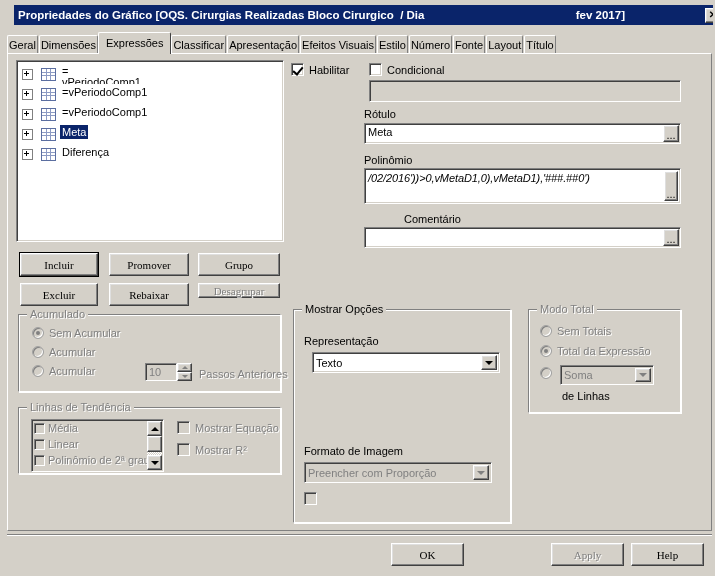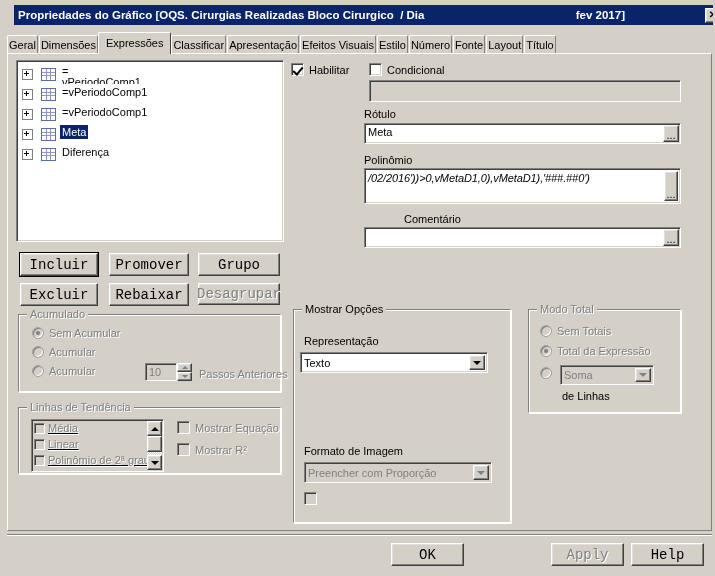--- a/index.html
+++ b/index.html
@@ -177,22 +177,22 @@
     line-height: 11px;
     overflow: hidden;
     max-height: 18px;
   }
   
   .btn {
     background: #d4d0c8;
     border: 1px solid;
     border-color: #ffffff #404040 #404040 #ffffff;
     box-shadow: inset -1px -1px 0 #808080, inset 1px 1px 0 #dfdfdf;
-    font-family: Liberation Mono, monospace;
-    font-size: 14px;
+    font-family: Liberation Serif, serif;
+    font-size: 11px;
     color: #000000;
     display: flex; align-items: center; justify-content: center;
     box-sizing: border-box;
     cursor: default;
     position: absolute;
   }
   .btn.default {
     box-shadow: inset -1px -1px 0 #808080, inset 1px 1px 0 #dfdfdf, 0 0 0 1px #000000;
   }
   .btn.disabled { color: #808080; text-shadow: 1px 1px 0 #ffffff; }
@@ -365,21 +365,20 @@
     border: 1px solid;
     border-color: #808080 #ffffff #ffffff #808080;
     box-shadow: inset 1px 1px 0 #404040, inset -1px -1px 0 #d4d0c8;
     box-sizing: border-box;
     overflow: hidden;
   }
   .trend-row {
     display: flex; align-items: center;
     height: 16px;
     padding-left: 2px;
-    text-decoration: underline;
   }
   .trend-cb {
     width: 11px; height: 11px;
     background: #d4d0c8;
     border: 1px solid;
     border-color: #808080 #ffffff #ffffff #808080;
     box-shadow: inset 1px 1px 0 #404040, inset -1px -1px 0 #d4d0c8;
     box-sizing: border-box;
     flex: 0 0 auto;
   }
@@ -554,21 +553,21 @@
         <div class="tree-label">Diferença</div>
       </div>
     </div>
   </div>
 
   <div class="btn default" style="left:18px; top:251px; width:78px; height:23px;">Incluir</div>
   <div class="btn" style="left:107px; top:251px; width:80px; height:23px;">Promover</div>
   <div class="btn" style="left:196px; top:251px; width:82px; height:23px;">Grupo</div>
   <div class="btn" style="left:18px; top:281px; width:78px; height:23px;">Excluir</div>
   <div class="btn" style="left:107px; top:281px; width:80px; height:23px;">Rebaixar</div>
-  <div class="btn disabled" style="left:196px; top:281px; width:82px; height:22px;">Desagrupar</div>
+  <div class="btn disabled" style="left:196px; top:281px; width:82px; height:15px;">Desagrupar</div>
 
   <div class="row" style="position:absolute; left:289px; top:61px;">
     <div class="cbox checked"></div>
     <span class="lbl">Habilitar</span>
   </div>
   <div class="row" style="position:absolute; left:367px; top:61px;">
     <div class="cbox"></div>
     <span class="lbl">Condicional</span>
   </div>
 
@@ -650,21 +649,21 @@
     </div>
     <div class="row" style="position:absolute; left:158px; top:35px;">
       <div class="cbox disabled"></div>
       <span class="lbl dis">Mostrar R²</span>
     </div>
   </div>
 
   <div class="group" style="left:291px; top:307px; width:218px; height:214px;">
     <span class="glabel">Mostrar Opções</span>
     <span class="static-label" style="left:10px; top:25px;">Representação</span>
-    <div class="combo" style="left:6px; top:42px; width:188px; height:21px;align-items:center;">
+    <div class="combo" style="left:18px; top:42px; width:188px; height:21px;align-items:center;">
       <span>Texto</span>
       <div class="arrowbtn">
           <div class="arrow-d"></div>
         </div>
     </div>
     <span class="static-label" style="left:10px; top:135px;">Formato de Imagem</span>
     <div class="combo disabled" style="left:10px; top:152px; width:188px; height:21px;">
       <span>Preencher com Proporção</span>
       <div class="arrowbtn">
           <div class="arrow-d dis"></div>

